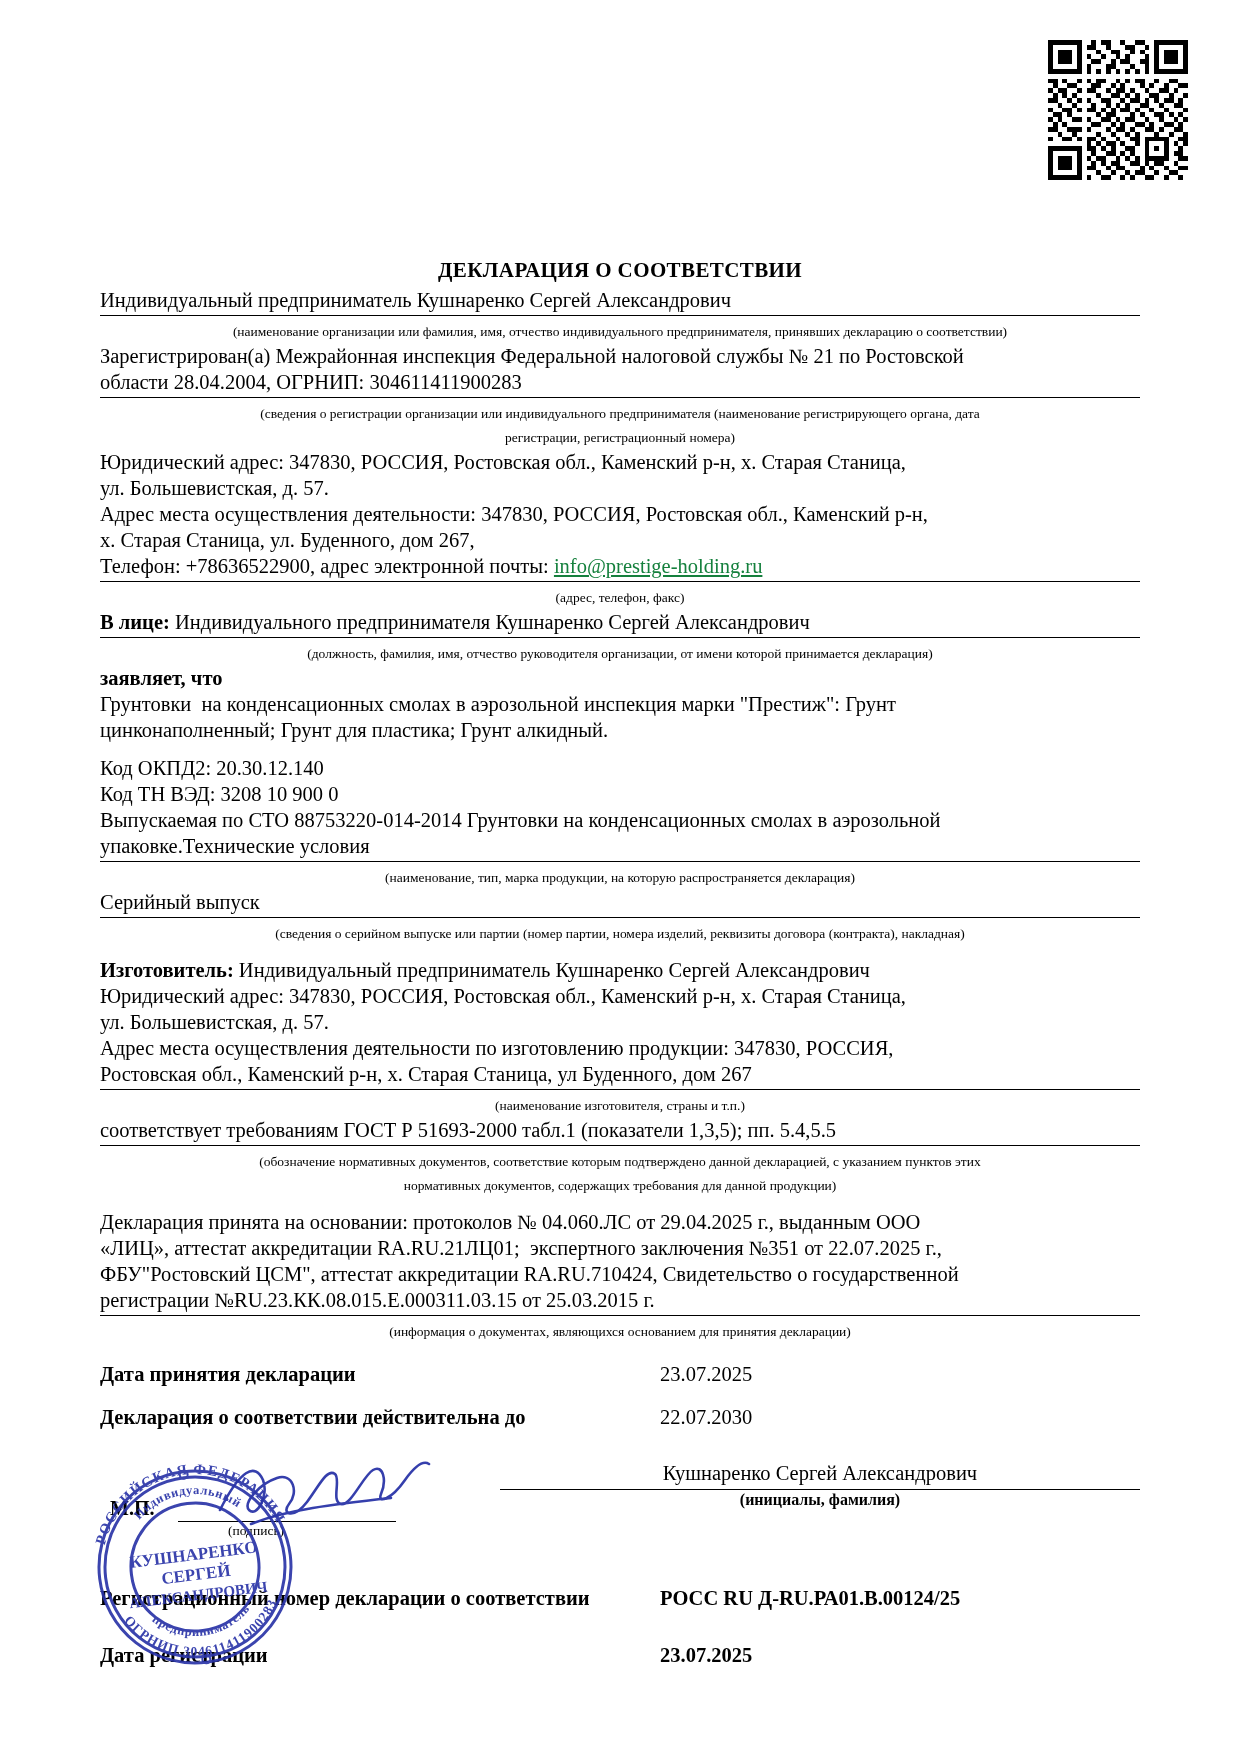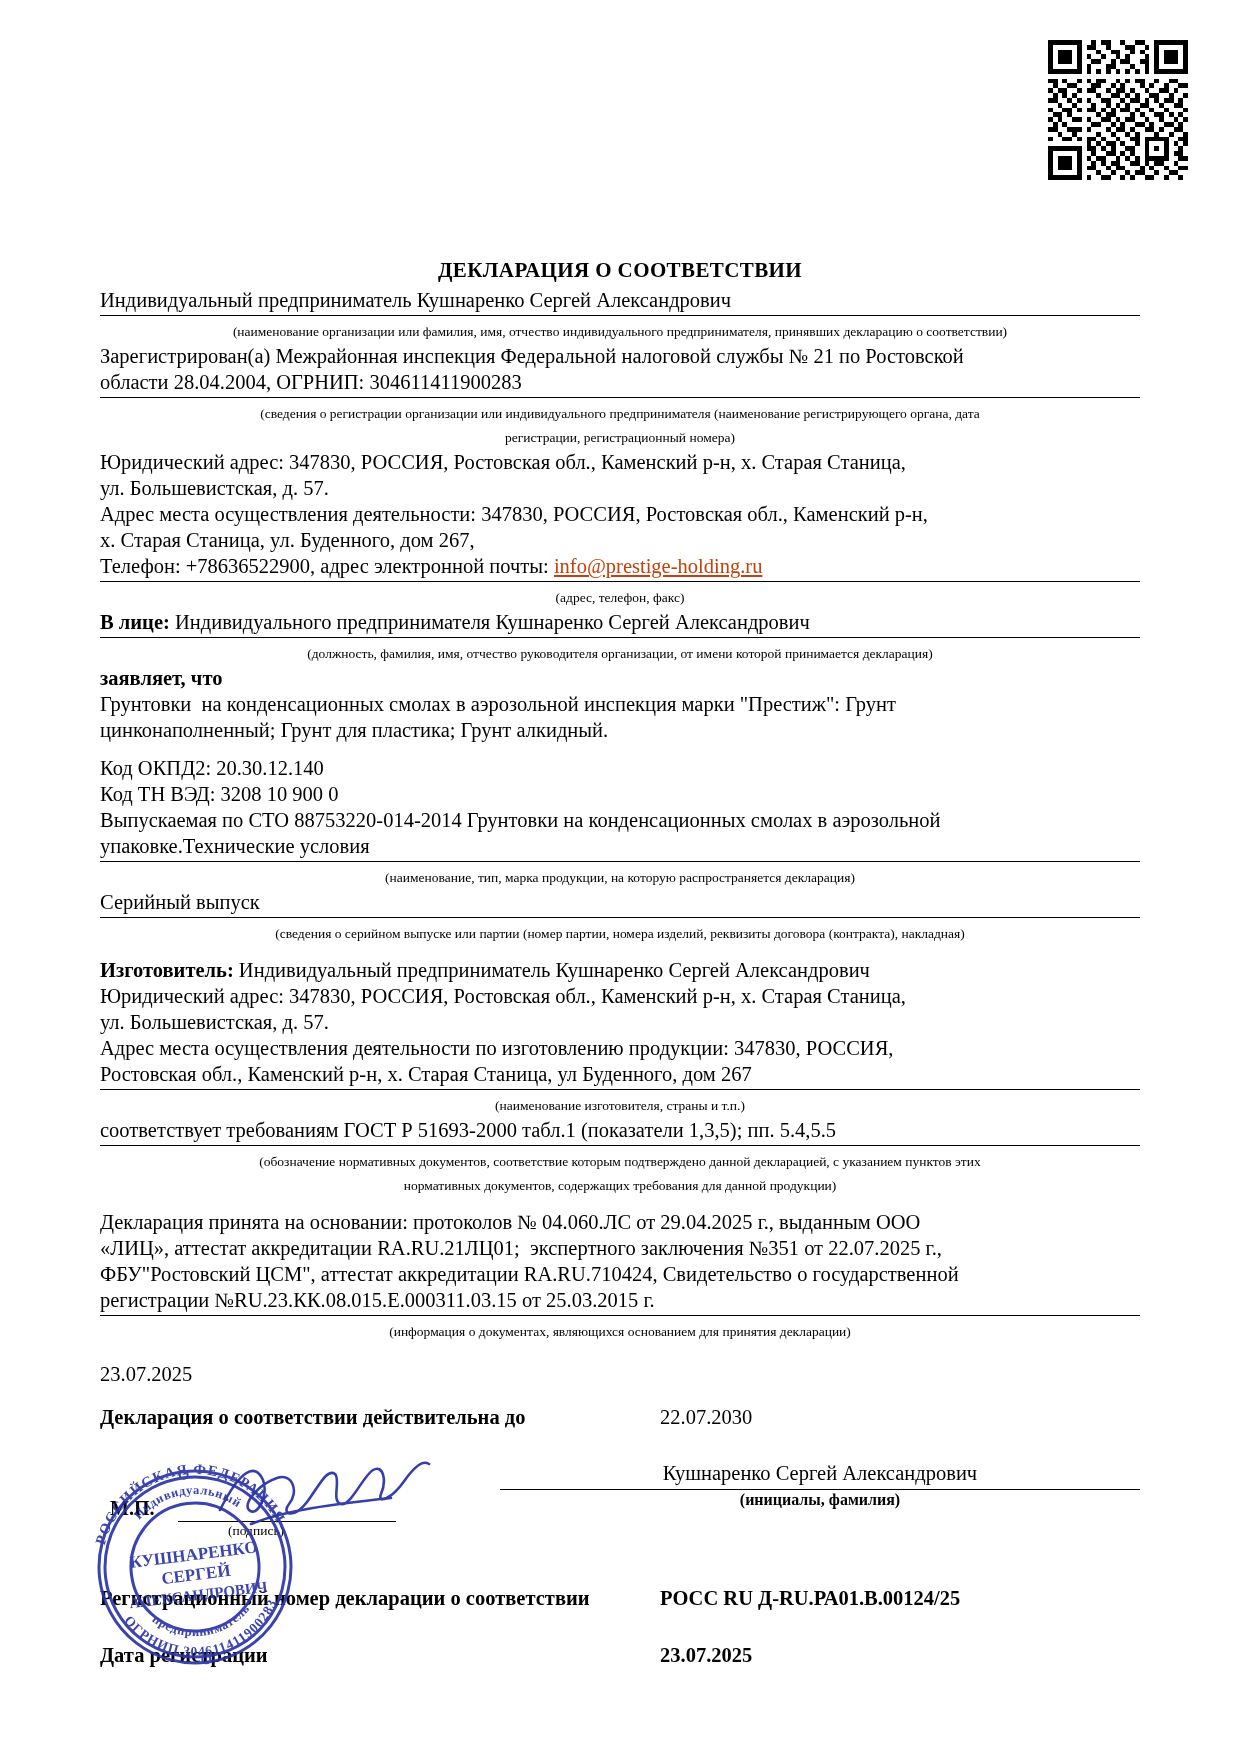--- a/index.html
+++ b/index.html
@@ -70,21 +70,21 @@
     line-height: 17px;
     margin: 7px 0 3px 0;
   }
 
   .bold { font-weight: bold; }
   .gap-m { height: 12px; }
   .gap-l { height: 20px; }
 
   .link {
     text-decoration: underline;
-    color: #c2410c;
+    color: #15803d;
   }
 
   
   .row2 {
     display: flex;
     align-items: baseline;
     font-size: 20.5px;
     margin: 0;
   }
   .row2 .lbl {
@@ -482,20 +482,21 @@
     <div class="gap-m"></div>
     <div class="line">Декларация принята на основании: протоколов № 04.060.ЛС от 29.04.2025 г., выданным ООО</div>
     <div class="line">«ЛИЦ», аттестат аккредитации RA.RU.21ЛЦ01;  экспертного заключения №351 от 22.07.2025 г.,</div>
     <div class="line">ФБУ"Ростовский ЦСМ", аттестат аккредитации RA.RU.710424, Свидетельство о государственной</div>
     <div class="line">регистрации №RU.23.КК.08.015.Е.000311.03.15 от 25.03.2015 г.</div>
     <div class="rule"></div>
     <div class="caption">(информация о документах, являющихся основанием для принятия декларации)</div>
 
     <div class="gap-l"></div>
     <div class="row2">
+      <div class="lbl">Дата принятия декларации</div>
       <div class="val">23.07.2025</div>
     </div>
     <div class="gap-l"></div>
     <div class="row2">
       <div class="lbl">Декларация о соответствии действительна до</div>
       <div class="val">22.07.2030</div>
     </div>
 
     <div class="sign-block">
       <div class="sign-left">

